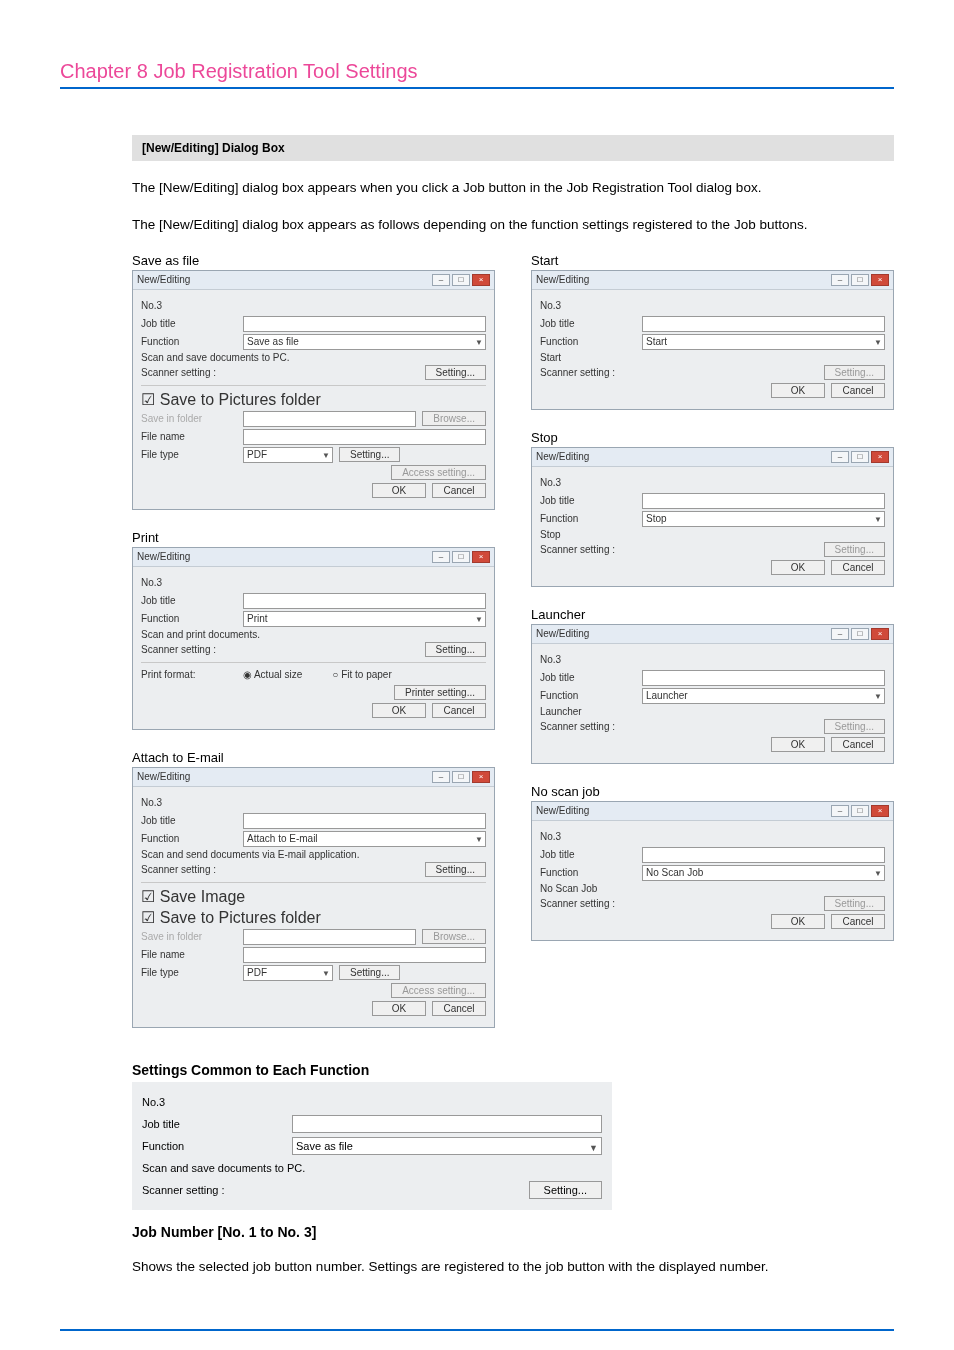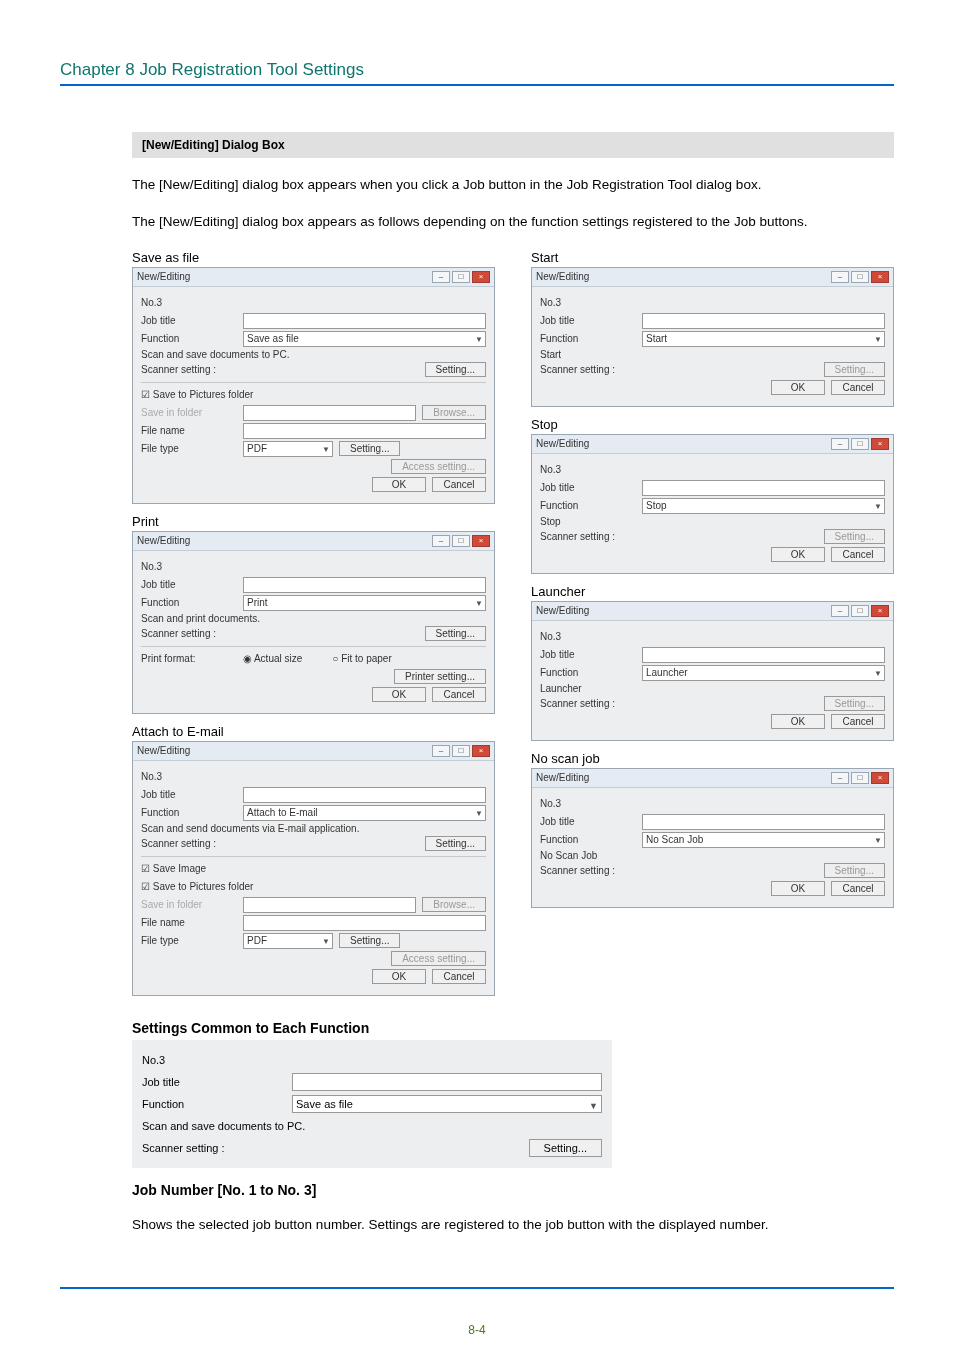--- a/index.html
+++ b/index.html
@@ -7,22 +7,22 @@
     margin: 0;
     font-family: Arial, Helvetica, sans-serif;
     background: #fff;
     width: 954px;
     color: #000;
   }
   .page {
     padding: 60px 60px 40px 60px;
   }
   .chapter-header {
-    color: #0f766e;
-    font-size: 17px;
+    color: #ec4899;
+    font-size: 20px;
     padding-bottom: 6px;
     margin-bottom: 40px;
   }
   .chapter-rule {
     height: 2px;
     background: #0066cc;
     margin-top: 4px;
   }
   .content {
     margin-left: 72px;
@@ -47,21 +47,21 @@
   .dlg-label {
     font-size: 13px;
     margin: 6px 0 2px 0;
   }
 
   
   .dlg {
     border: 1px solid #9aa6b2;
     font-size: 10px;
     color: #333;
-    margin-bottom: 10px;
+    margin-bottom: 20px;
     background: #eceef0;
   }
   .dlg-titlebar {
     background: #e4ebf3;
     padding: 3px 4px;
     display: flex;
     justify-content: space-between;
     align-items: center;
     border-bottom: 1px solid #c4ccd4;
   }
@@ -119,21 +119,21 @@
     border: 1px solid #999;
     background: #f0f0f0;
     padding: 1px 10px;
     font-size: 10px;
     margin-left: 6px;
     min-width: 54px;
     text-align: center;
   }
   .dlg-body .btn.disabled { color: #999; background: #eee; }
   .dlg-body .rjust { justify-content: flex-end; }
-  .dlg-body .cb { font-size: 10px; }
+  .dlg-body .cb { font-size: 16px; }
   .dlg-body .cb::before { content: "☑ "; color: #333; }
   .dlg-body .radio::before { content: "◉ "; }
   .dlg-body .radio-off::before { content: "○ "; }
   .dlg-body .greyed { color: #aaa; }
   .hr { border-top: 1px solid #c8c8c8; margin: 4px 0; }
 
   
   .common-panel {
     background: #eceef0;
     padding: 8px 10px;

